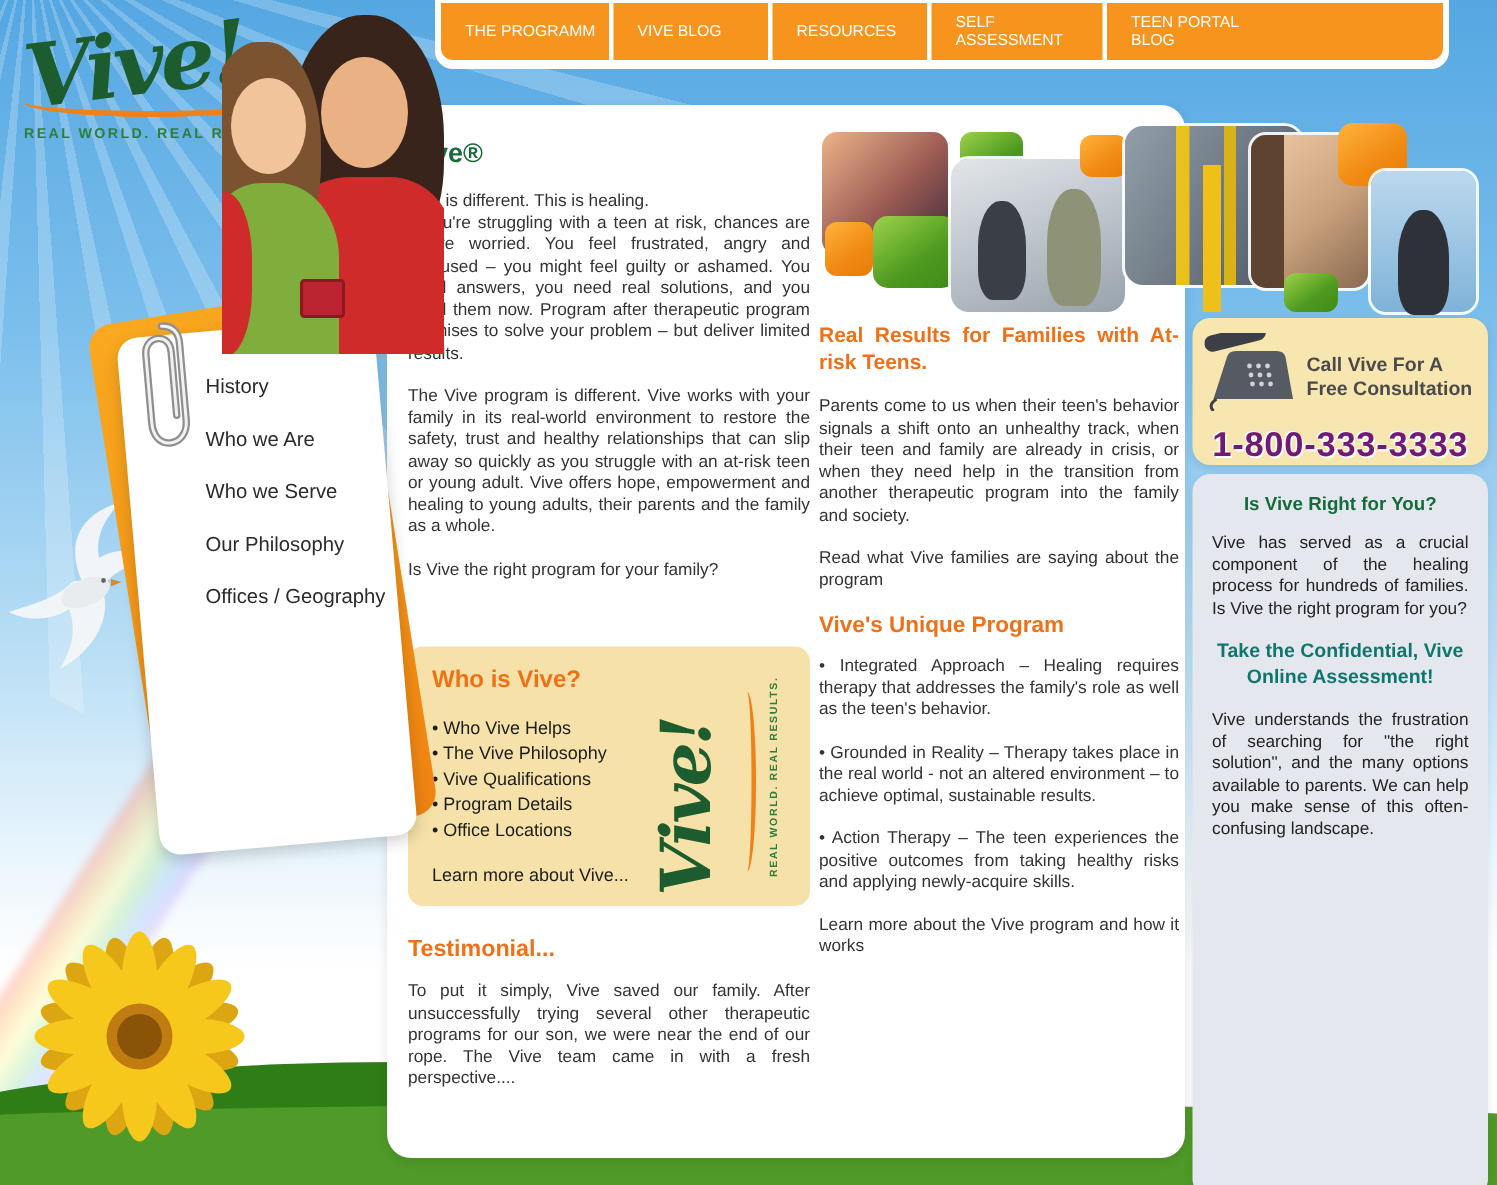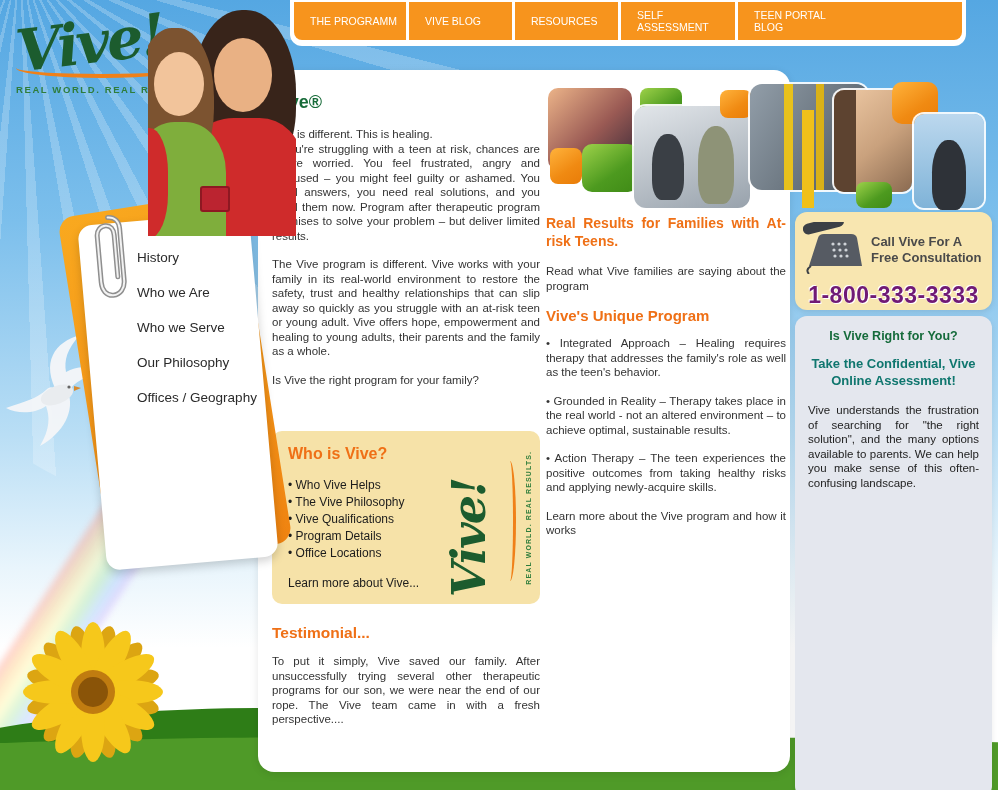--- a/index.html
+++ b/index.html
@@ -44,21 +44,21 @@
     background:#fff; border-radius:16px; box-shadow:0 2px 8px rgba(0,0,0,.10); }
   .col-a { position:absolute; left:14px; top:22px; width:268px; }
   .col-b { position:absolute; left:288px; top:144px; width:240px; }
   h1.green { font-size:18px; font-weight:bold; color:#176b39; margin-bottom:14px; }
   .h-orange { font-size:15.5px; font-weight:bold; color:#ef7016; margin-bottom:12px; }
   .h-orange-md { font-size:14px; font-weight:bold; color:#ef7016; line-height:18px; margin-bottom:14px; text-align:justify; }
   .body-txt { font-size:11.5px; line-height:14.5px; color:#333; text-align:justify; margin-bottom:14px; }
   .bullet-p::before { content:"•  "; }
   .link-plain { cursor:pointer; }
   
-  .who-box { width:268px; background:#f6e2a8; border-radius:10px; padding:14px 10px 14px 16px;
+  .who-box { width:268px; background:#f6e2a8; border-radius:10px; padding:14px 22px 14px 16px;
     display:flex; margin-bottom:20px;margin-top:44px; }
   .who-left { flex:1; }
   .who-title { font-size:16px; font-weight:bold; color:#ef7016; margin-bottom:14px; }
   .who-link { font-size:12px; color:#1c1c1c; line-height:17px; cursor:pointer; }
   .who-link::before { content:"•  "; }
   .who-more { font-size:12px; color:#1c1c1c; margin-top:14px; cursor:pointer; }
   .who-logo { position:relative; width:86px; }
   .who-logo .script { position:absolute; top:66px; left:-34px; transform:rotate(-90deg);
     font-family:"DejaVu Serif", serif; font-style:italic; font-weight:bold; font-size:46px;
     color:#1c5c2e; letter-spacing:-2px; white-space:nowrap; }
@@ -183,20 +183,21 @@
           <span class="vtag">REAL WORLD. REAL RESULTS.</span>
         </div>
       </div>
 
       <div class="h-orange">Testimonial...</div>
       <p class="body-txt">To put it simply, Vive saved our family. After unsuccessfully trying several other therapeutic programs for our son, we were near the end of our rope. The Vive team came in with a fresh perspective....</p>
     </div>
 
     <div class="col-b">
       <div class="h-orange-md">Real Results for Families with At-risk Teens.</div>
+      <p class="body-txt">Parents come to us when their teen's behavior signals a shift onto an unhealthy track, when their teen and family are already in crisis, or when they need help in the transition from another therapeutic program into the family and society.</p>
       <p class="body-txt link-plain">Read what Vive families are saying about the program</p>
       <div class="h-orange" style="font-size:15px;">Vive's Unique Program</div>
       <p class="body-txt bullet-p">Integrated Approach – Healing requires therapy that addresses the family's role as well as the teen's behavior.</p>
       <p class="body-txt bullet-p">Grounded in Reality – Therapy takes place in the real world - not an altered environment – to achieve optimal, sustainable results.</p>
       <p class="body-txt bullet-p">Action Therapy – The teen experiences the positive outcomes from taking healthy risks and applying newly-acquire skills.</p>
       <p class="body-txt link-plain">Learn more about the Vive program and how it works</p>
     </div>
   </div>
 
   <div class="collage">
@@ -244,20 +245,21 @@
           <path d="M8 44 q-6 4 -2 8" fill="none" stroke="#3c4046" stroke-width="2"></path>
         </svg>
       </span>
       <div class="call-label">Call Vive For A Free Consultation</div>
     </div>
     <div class="call-phone">1-800-333-3333</div>
   </div>
 
   <div class="assess-panel">
     <div class="assess-title">Is Vive Right for You?</div>
+    <p class="assess-p">Vive has served as a crucial component of the healing process for hundreds of families. Is Vive the right program for you?</p>
     <div class="assess-cta">Take the Confidential, Vive Online Assessment!</div>
     <p class="assess-p">Vive understands the frustration of searching for "the right solution", and the many options available to parents. We can help you make sense of this often-confusing landscape.</p>
   </div>
 
   <div class="hill-back"></div>
   <div class="hill-back2"></div>
   <div class="grass-curve"></div>
   <div class="grass-band"></div>
 
   <div class="sunflower">

